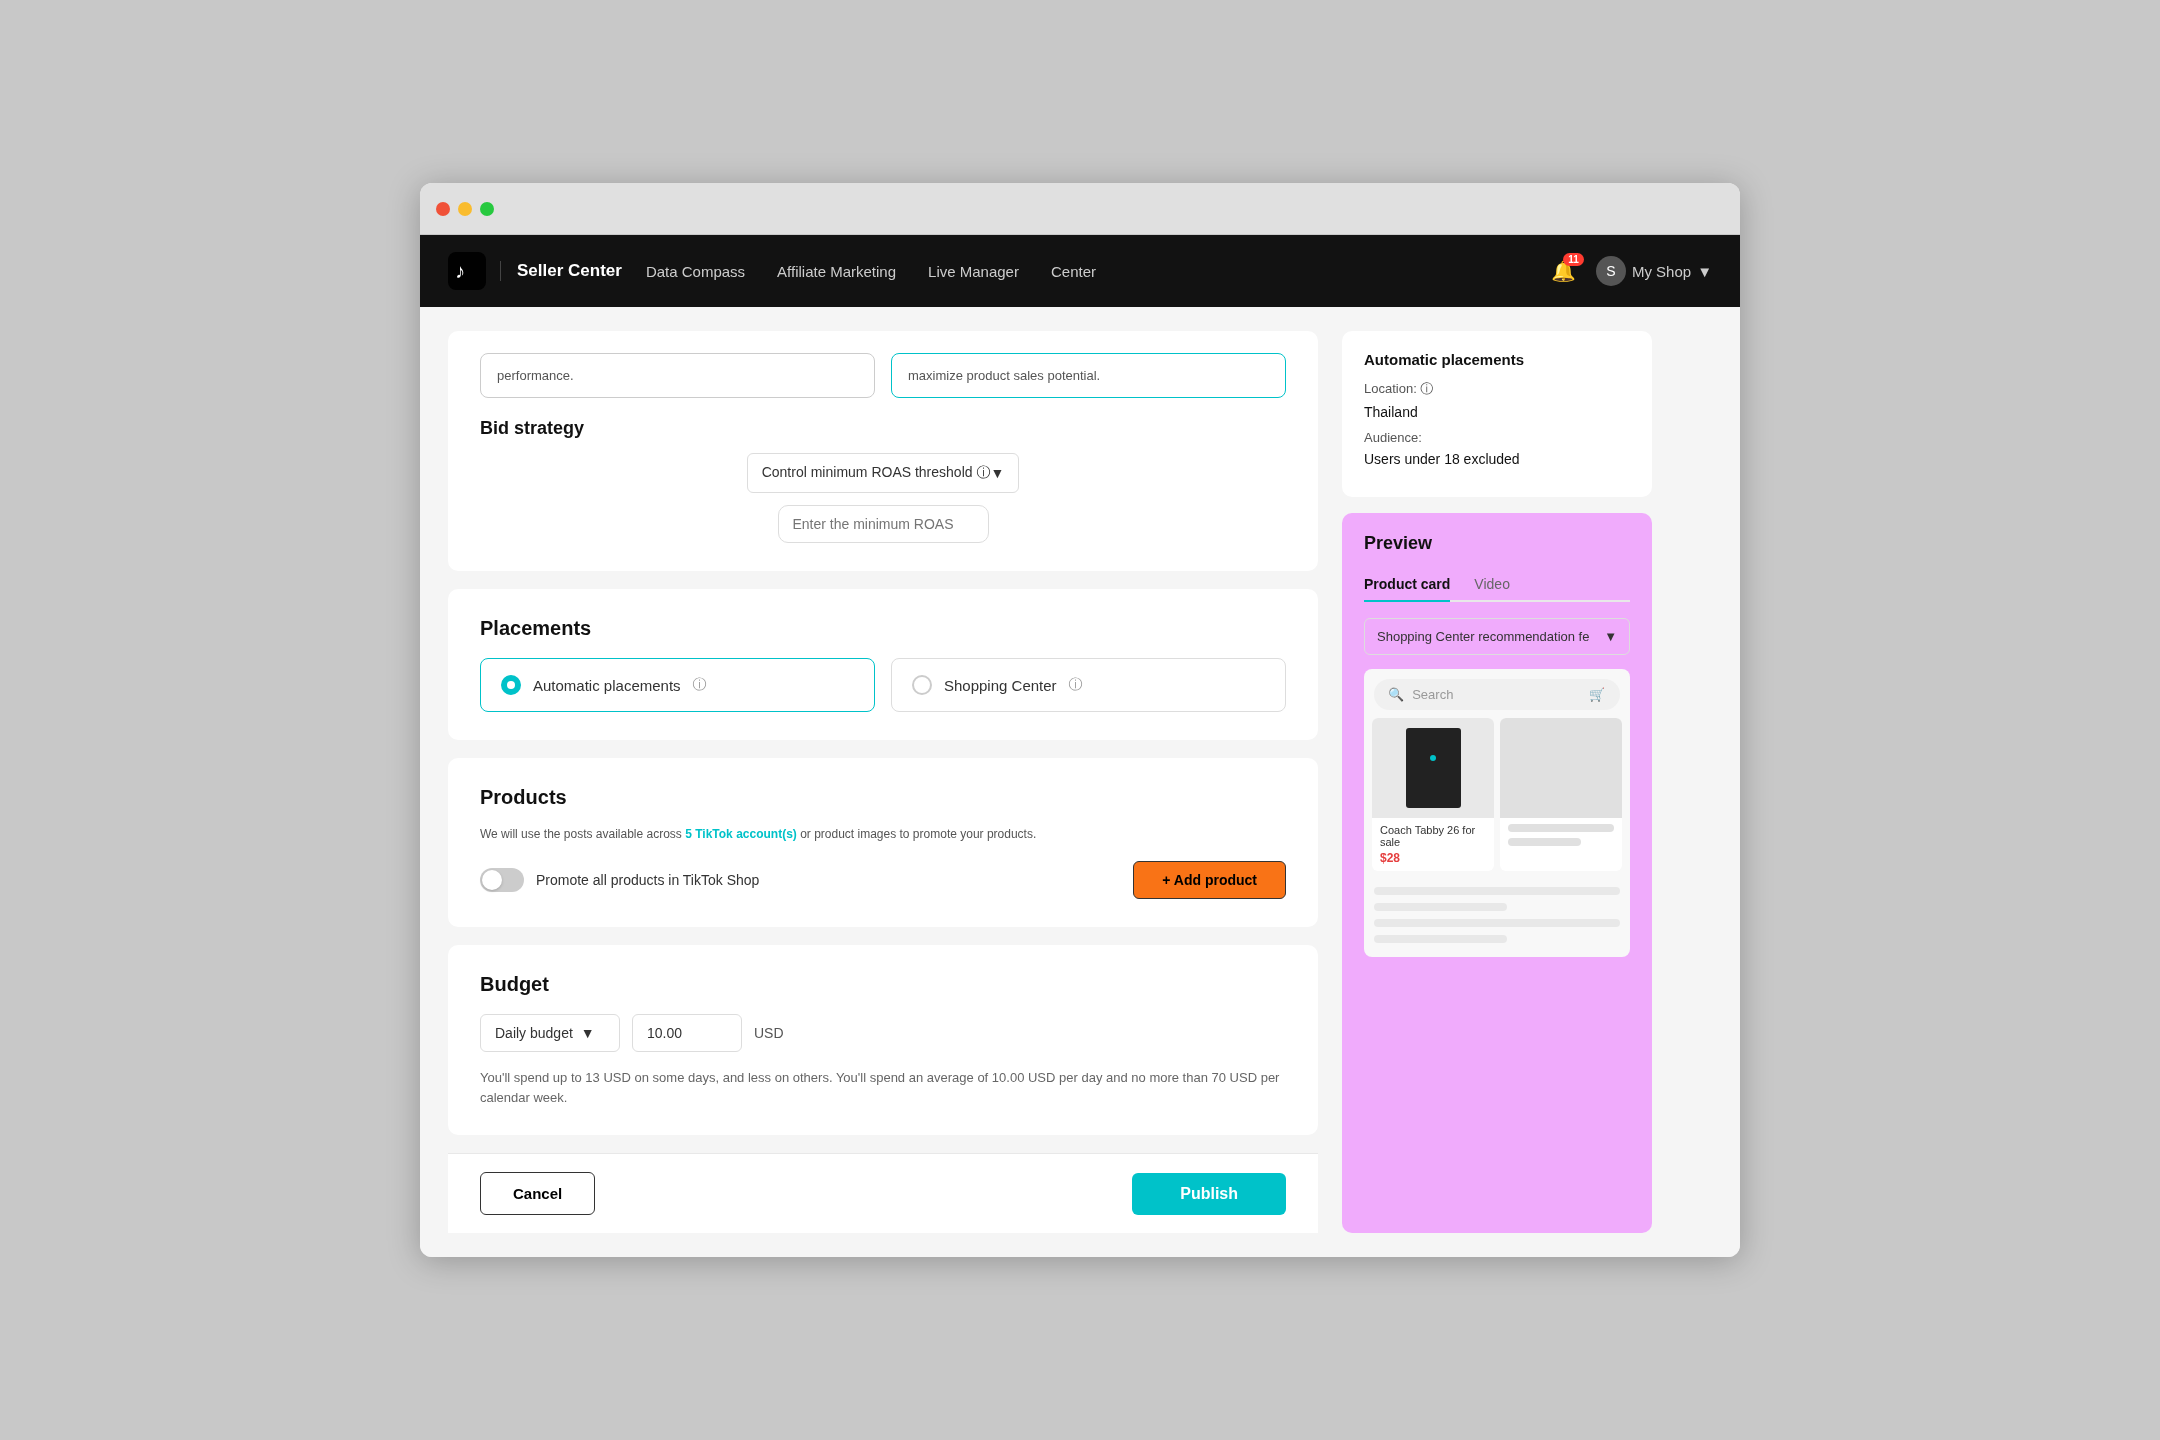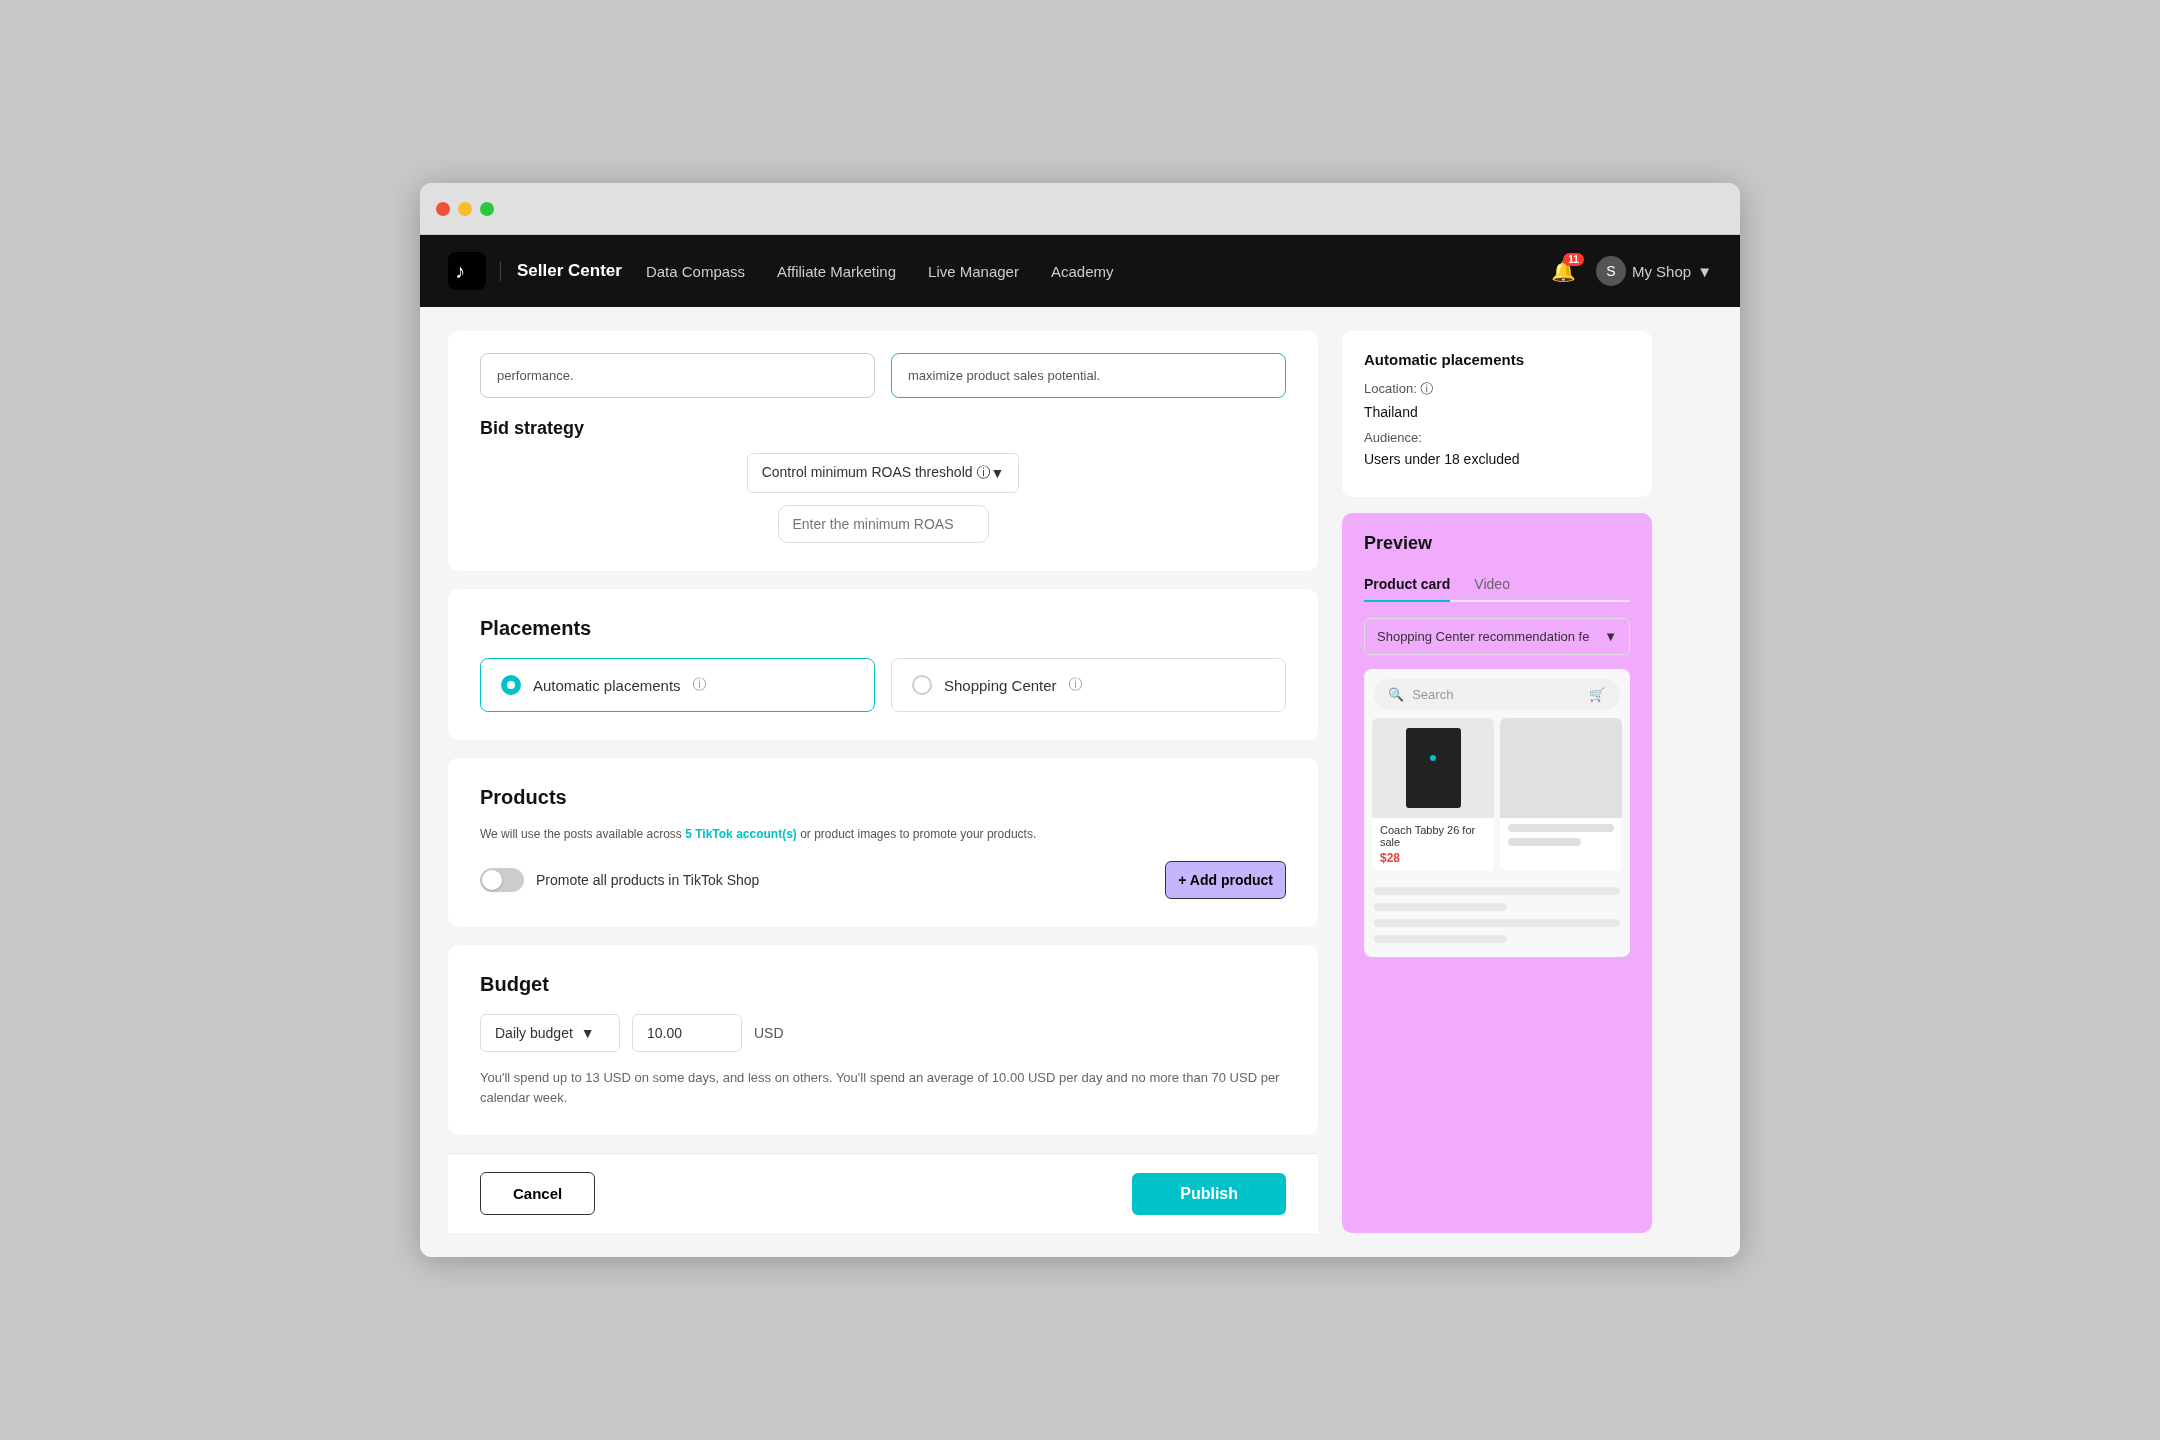--- a/index.html
+++ b/index.html
@@ -301,22 +301,22 @@
       transition: left 0.2s;
       box-shadow: 0 1px 3px rgba(0,0,0,0.2);
     }
     .toggle-label {
       font-size: 14px;
       color: #333;
     }
     .add-product-btn {
       border: 1.5px solid #333;
       border-radius: 6px;
-      padding: 10px 12px;
-      background: #c4b5fd;
+      padding: 10px 28px;
+      background: #f97316;
       font-size: 14px;
       font-weight: 600;
       cursor: pointer;
       display: flex;
       align-items: center;
       gap: 6px;
     }
 
     
     .budget-row {
@@ -551,21 +551,21 @@
       <svg class="tiktok-icon" viewBox="0 0 38 38" fill="none">
         <rect width="38" height="38" rx="8" fill="#010101"></rect>
         <text x="7" y="26" font-size="20" fill="white" font-family="Arial">♪</text>
       </svg>
       <span class="seller-center-text">Seller Center</span>
     </div>
     <div class="nav-links">
       <span class="nav-link">Data Compass</span>
       <span class="nav-link">Affiliate Marketing</span>
       <span class="nav-link">Live Manager</span>
-      <span class="nav-link">Academy</span>
+      <span class="nav-link">Center</span>
     </div>
     <div class="navbar-right">
       <button class="nav-icon-btn">
         🔔
         <span class="notif-badge">11</span>
       </button>
       <button class="my-shop-btn">
         <div class="my-shop-avatar">S</div>
         <span>My Shop</span>
         <span>▼</span>

